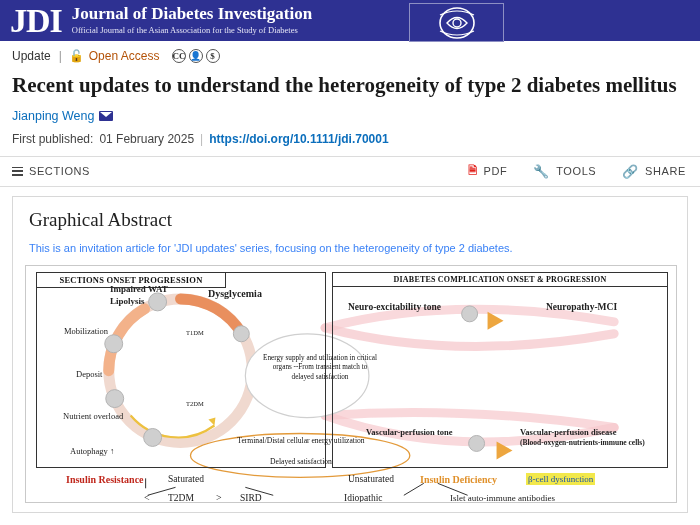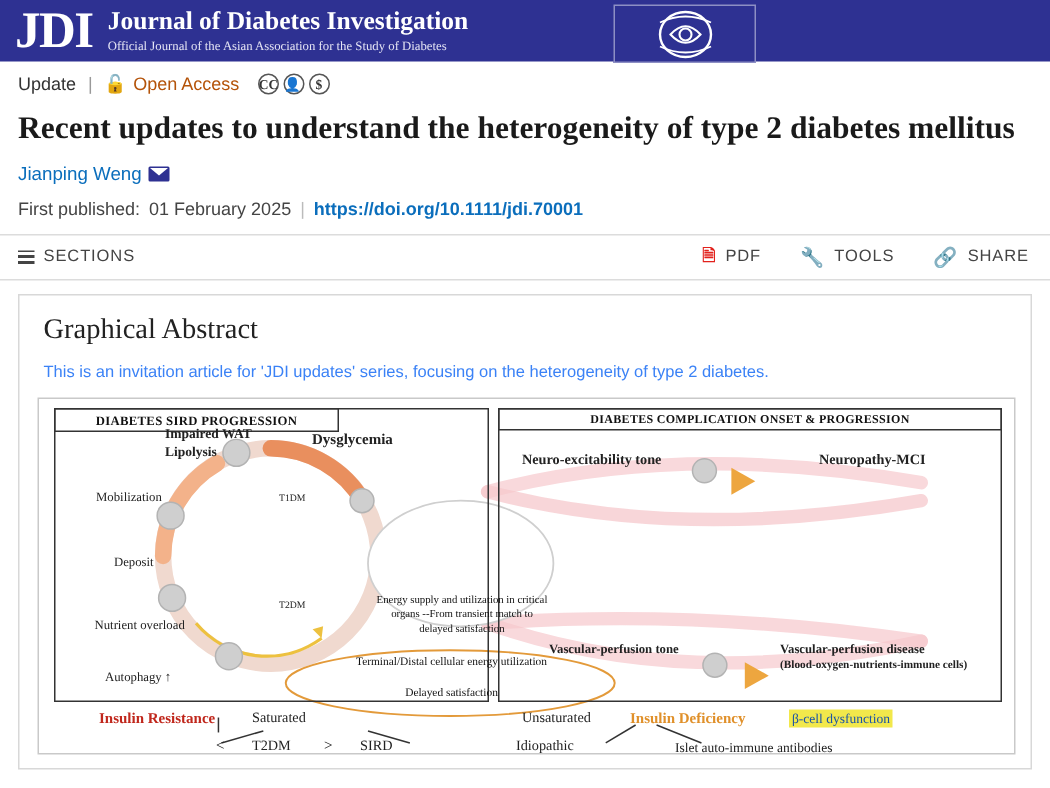--- a/index.html
+++ b/index.html
@@ -279,37 +279,37 @@
       <path d="M463 46 l16 9 l-16 9 z" fill="#eda63f"></path>
       <path d="M472 176 l16 9 l-16 9 z" fill="#eda63f"></path>
 
       <path d="M120 213 l0 10" stroke="#333" stroke-width="1"></path>
       <path d="M150 222 l-28 8" stroke="#333" stroke-width="1"></path>
       <path d="M220 222 l28 8" stroke="#333" stroke-width="1"></path>
       <path d="M399 218 l-20 12" stroke="#333" stroke-width="1"></path>
       <path d="M413 218 l30 12" stroke="#333" stroke-width="1"></path>
     </svg>
 
-    <div class="panel-head" style="left:10px; top:6px; width:190px;">DIABETES SIRD PROGRESSION</div>
+    <div class="panel-head" style="left:10px; top:6px; width:190px;">SECTIONS ONSET PROGRESSION</div>
     <div class="panel-box" style="left:10px; top:6px; width:290px; height:196px; border-color:#333;"></div>
 
     <div class="panel-head" style="left:306px; top:6px; width:336px; font-size:8px;">DIABETES COMPLICATION ONSET &amp; PROGRESSION</div>
     <div class="panel-box" style="left:306px; top:6px; width:336px; height:196px; border-color:#333;"></div>
 
     <div class="lbl" style="left:84px; top:18px; font-size:9px; font-weight:bold;">Impaired WAT</div>
     <div class="lbl" style="left:84px; top:30px; font-size:9px; font-weight:bold;">Lipolysis</div>
     <div class="lbl" style="left:182px; top:22px; font-size:10px; font-weight:bold;">Dysglycemia</div>
     <div class="lbl" style="left:38px; top:60px; font-size:8.5px;">Mobilization</div>
     <div class="lbl" style="left:50px; top:103px; font-size:8.5px;">Deposit</div>
     <div class="lbl" style="left:37px; top:145px; font-size:8.5px;">Nutrient overload</div>
     <div class="lbl" style="left:44px; top:180px; font-size:8.5px;">Autophagy ↑</div>
     <div class="lbl" style="left:160px; top:63px; font-size:6.5px;">T1DM</div>
     <div class="lbl" style="left:160px; top:134px; font-size:6.5px;">T2DM</div>
 
-    <div class="center-oval-text" style="left:224px; top:88px;margin-top:42px;">Energy supply and utilization in critical organs --From transient match to delayed satisfaction</div>
+    <div class="center-oval-text" style="left:236px; top:88px;">Energy supply and utilization in critical organs --From transient match to delayed satisfaction</div>
 
     <div class="bottom-oval-text" style="left:175px; top:170px; font-weight:normal;">Terminal/Distal cellular energy utilization</div>
     <div class="bottom-oval-text" style="left:175px; top:191px;">Delayed satisfaction</div>
 
     <div class="lbl" style="left:322px; top:36px; font-size:9.5px; font-weight:bold;">Neuro-excitability tone</div>
     <div class="lbl" style="left:520px; top:36px; font-size:9.5px; font-weight:bold;">Neuropathy-MCI</div>
     <div class="lbl" style="left:340px; top:161px; font-size:8.5px; font-weight:bold;">Vascular-perfusion tone</div>
     <div class="lbl" style="left:494px; top:161px; font-size:8.5px; font-weight:bold;">Vascular-perfusion disease</div>
     <div class="lbl" style="left:494px; top:172px; font-size:7.5px; width:140px; font-weight:bold; line-height:1.2;">(Blood-oxygen-nutrients-immune cells)</div>
 

